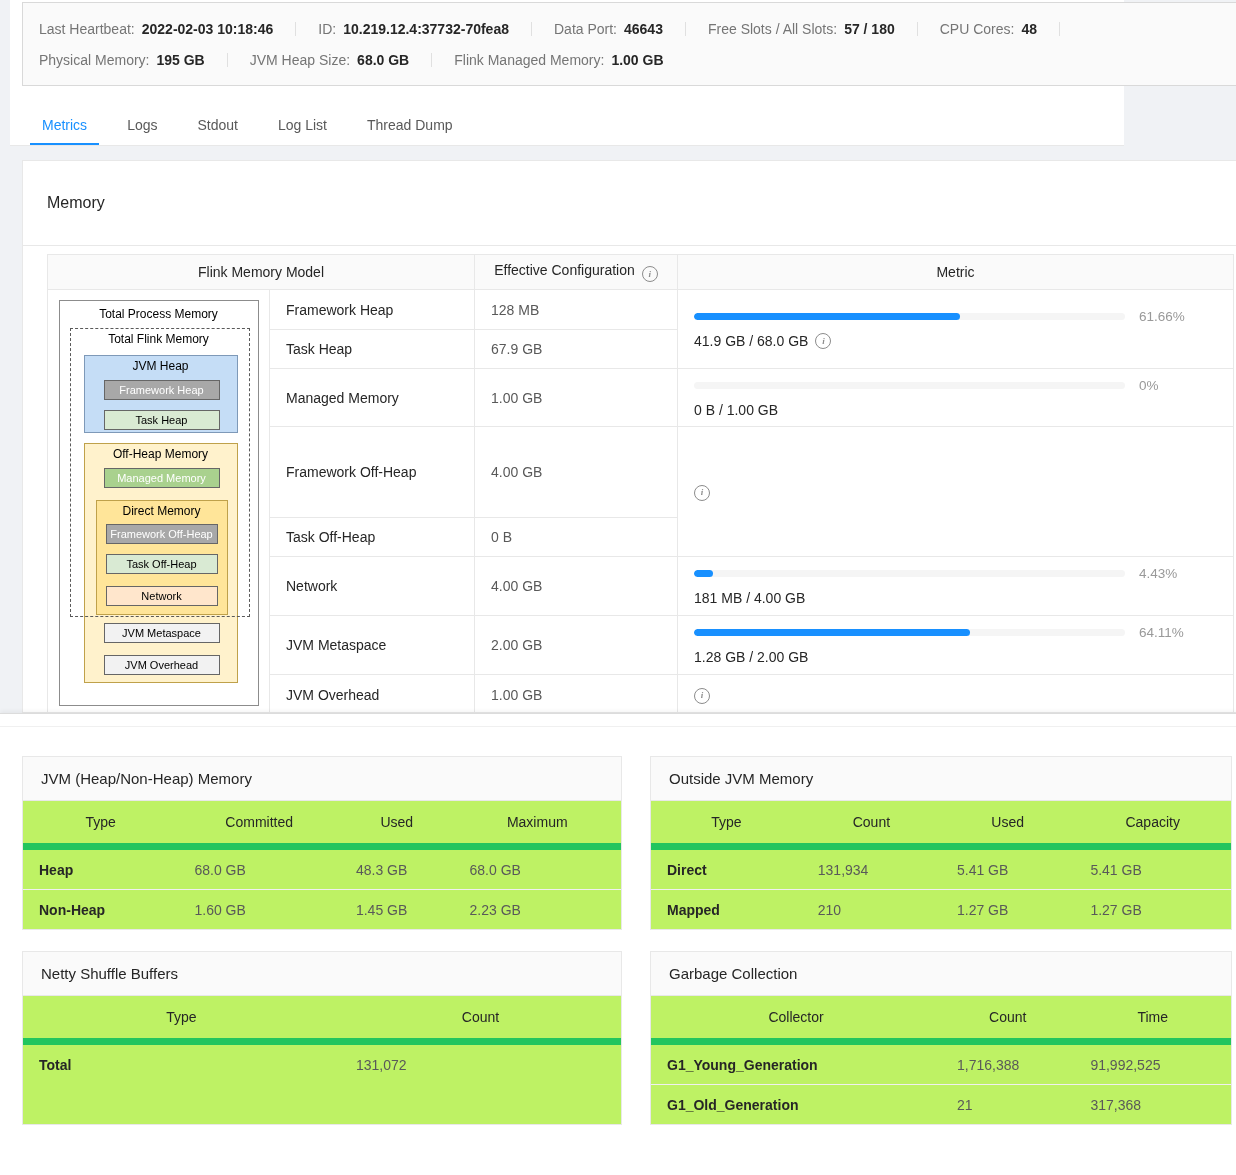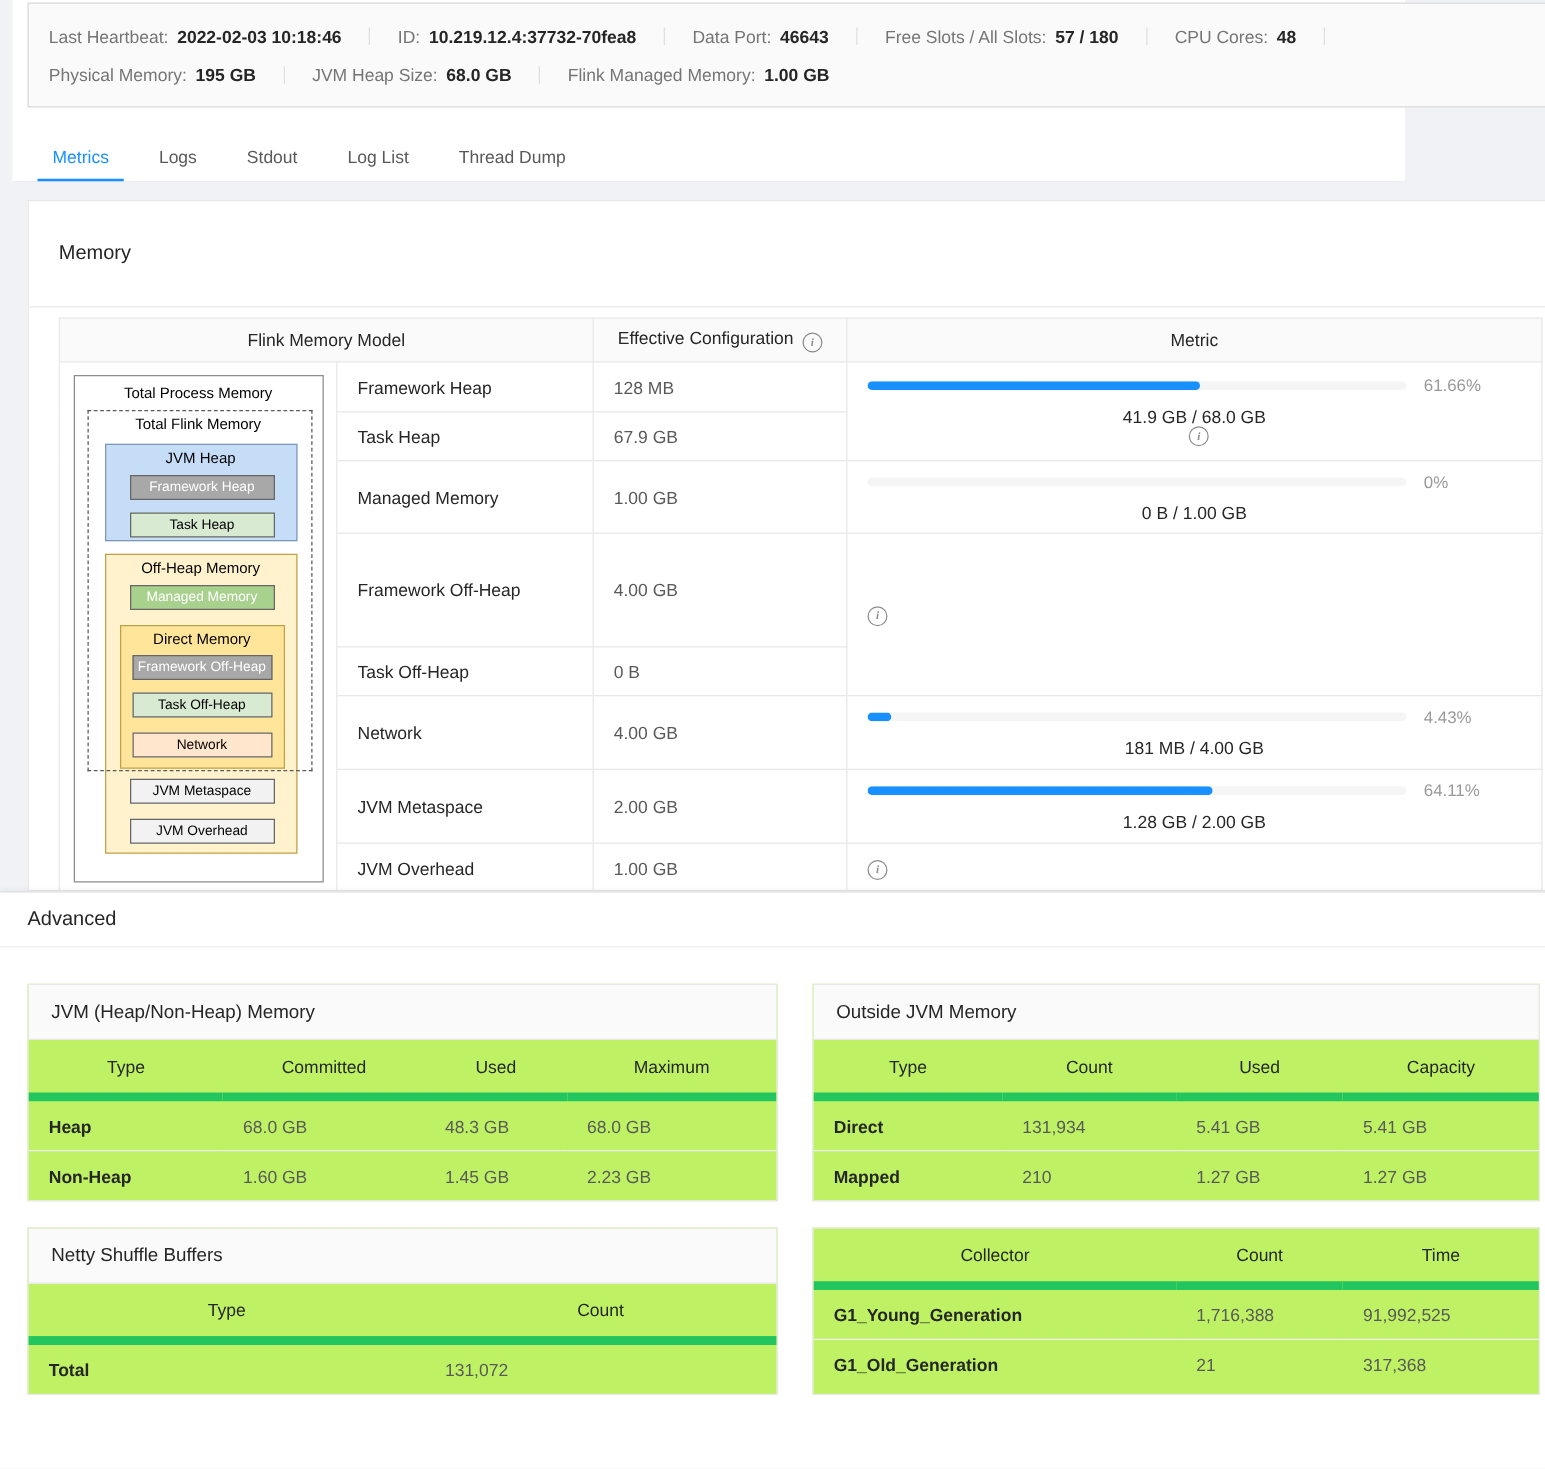--- a/index.html
+++ b/index.html
@@ -56,21 +56,21 @@
   .mem-table thead th.center{text-align:center;}
   .mem-table td{padding:0 16px;font-size:14px;}
   td.name-cell{color:#262626;}
   td.config-cell{color:#595959;}
   td.metric-cell{padding:8px 16px;}
   .metric-inner{display:flex;flex-direction:column;justify-content:center;height:100%;}
   .bar-row{display:flex;align-items:center;}
   .bar-track{flex:1;height:7px;background:#f5f5f5;border-radius:100px;overflow:hidden;}
   .bar-fill{height:7px;background:#1890ff;border-radius:100px;}
   .bar-pct{width:78px;flex:none;margin-left:14px;color:#999;font-size:13.5px;}
-  .usage-line{margin-top:9px;color:#262626;display:flex;align-items:center;flex-direction:column;}
+  .usage-line{margin-top:9px;color:#262626;display:flex;align-items:center;}
   .usage-line .info-icon{margin-left:7px;}
   .info-icon{
     display:inline-flex;align-items:center;justify-content:center;
     width:14px;height:14px;border:1.2px solid #8c8c8c;border-radius:50%;
     color:#8c8c8c;font-size:9px;line-height:1;flex:none;
     font-family:"Liberation Serif",serif;font-style:italic;font-weight:bold;
   }
   th .info-icon{margin-left:7px;vertical-align:-2px;}
   
   td.diagram-cell{vertical-align:top;padding:10px 0 0 0;}
@@ -301,21 +301,20 @@
               <span class="info-icon">i</span>
             </td>
           </tr>
         </tbody>
       </table>
     </div>
   </div>
 </div>
 
 <div class="advanced">
-  <div class="advanced-title">Advanced</div>
   <div class="advanced-divider"></div>
   <div class="panels-grid">
 
     <div class="panel">
       <div class="panel-head">JVM (Heap/Non-Heap) Memory</div>
       <table class="panel-table">
         <colgroup>
             <col style="width:26%">
             <col style="width:27%">
             <col style="width:19%">
@@ -396,20 +395,21 @@
         <tbody>
           <tr>
             <td class="row-head">Total</td>
             <td>131,072</td>
           </tr>
         </tbody>
       </table>
     </div>
 
     <div class="panel">
+      <div class="panel-head">Garbage Collection</div>
       <table class="panel-table">
         <colgroup>
             <col style="width:50%">
             <col style="width:23%">
             <col style="width:27%">
           </colgroup>
         <thead>
           <tr>
             <th>Collector</th>
             <th>Count</th>

